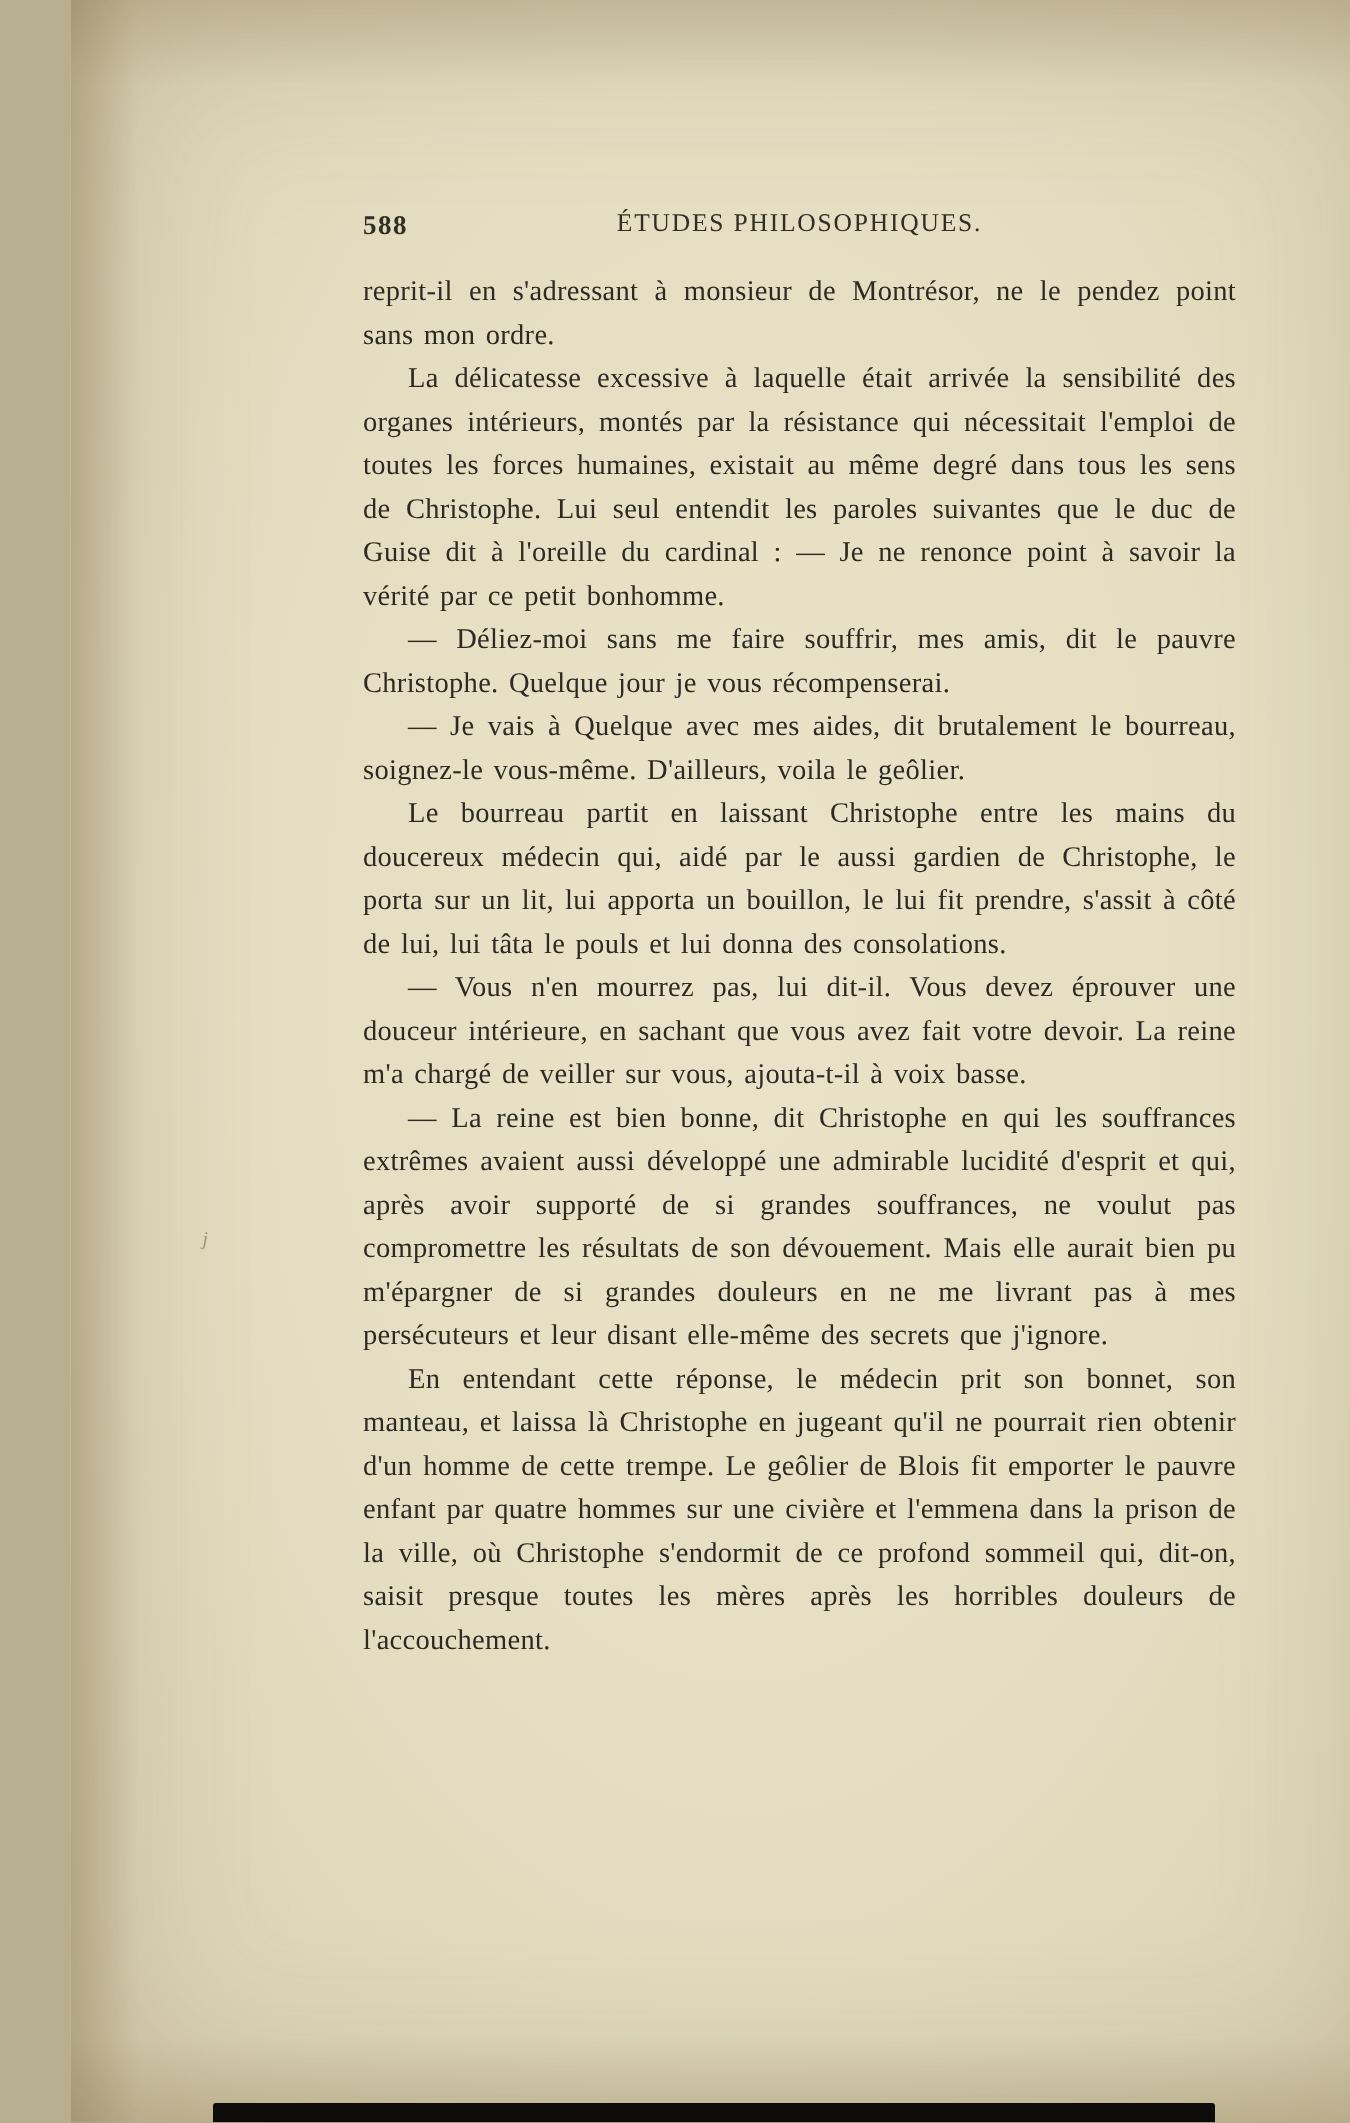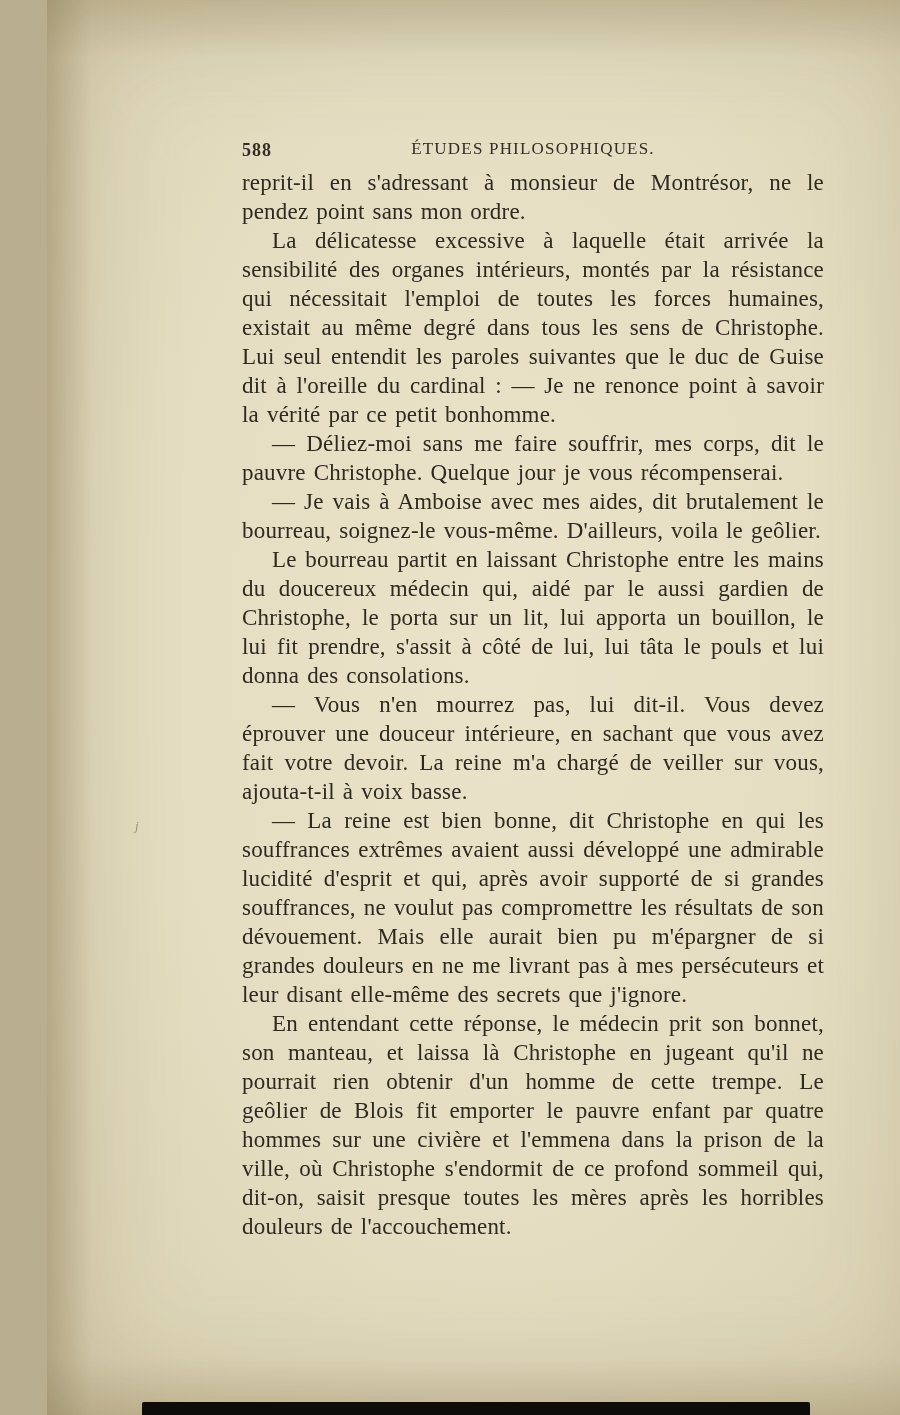--- a/index.html
+++ b/index.html
@@ -44,23 +44,23 @@
     top: 0;
     text-align: center;
     font-size: 17px;
     font-weight: normal;
     letter-spacing: 1.2px;
     color: #332e24;
   }
   .text-block {
     position: absolute;
     left: 195px;
-    top: 168px;
+    top: 180px;
     width: 582px;
-    font-size: 23px;
+    font-size: 19px;
     line-height: 29px;
     text-align: justify;
     word-spacing: 2px;
     letter-spacing: 0.2px;
   }
   .para {
     margin: 0;
     text-indent: 30px;
   }
   .para.continuation {
@@ -90,22 +90,22 @@
 <div class="page">
 
   <div class="running-head">
     <span class="page-number">588</span>
     <span class="head-title">ÉTUDES PHILOSOPHIQUES.</span>
   </div>
 
   <div class="text-block">
     <p class="para continuation">reprit-il en s'adressant à monsieur de Montrésor, ne le pendez point sans mon ordre.</p>
     <p class="para">La délicatesse excessive à laquelle était arrivée la sensibilité des organes intérieurs, montés par la résistance qui nécessitait l'emploi de toutes les forces humaines, existait au même degré dans tous les sens de Christophe. Lui seul entendit les paroles suivantes que le duc de Guise dit à l'oreille du cardinal : — Je ne renonce point à savoir la vérité par ce petit bonhomme.</p>
-    <p class="para">— Déliez-moi sans me faire souffrir, mes corps, dit le pauvre Christophe. Quelque jour je vous récompenserai.</p>
-    <p class="para">— Je vais à Amboise avec mes aides, dit brutalement le bourreau, soignez-le vous-même. D'ailleurs, voila le geôlier.</p>
+    <p class="para">— Déliez-moi sans me faire souffrir, mes amis, dit le pauvre Christophe. Quelque jour je vous récompenserai.</p>
+    <p class="para">— Je vais à Quelque avec mes aides, dit brutalement le bourreau, soignez-le vous-même. D'ailleurs, voila le geôlier.</p>
     <p class="para">Le bourreau partit en laissant Christophe entre les mains du doucereux médecin qui, aidé par le aussi gardien de Christophe, le porta sur un lit, lui apporta un bouillon, le lui fit prendre, s'assit à côté de lui, lui tâta le pouls et lui donna des consolations.</p>
     <p class="para">— Vous n'en mourrez pas, lui dit-il. Vous devez éprouver une douceur intérieure, en sachant que vous avez fait votre devoir. La reine m'a chargé de veiller sur vous, ajouta-t-il à voix basse.</p>
     <p class="para">— La reine est bien bonne, dit Christophe en qui les souffrances extrêmes avaient aussi développé une admirable lucidité d'esprit et qui, après avoir supporté de si grandes souffrances, ne voulut pas compromettre les résultats de son dévouement. Mais elle aurait bien pu m'épargner de si grandes douleurs en ne me livrant pas à mes persécuteurs et leur disant elle-même des secrets que j'ignore.</p>
     <p class="para">En entendant cette réponse, le médecin prit son bonnet, son manteau, et laissa là Christophe en jugeant qu'il ne pourrait rien obtenir d'un homme de cette trempe. Le geôlier de Blois fit emporter le pauvre enfant par quatre hommes sur une civière et l'emmena dans la prison de la ville, où Christophe s'endormit de ce profond sommeil qui, dit-on, saisit presque toutes les mères après les horribles douleurs de l'accouchement.</p>
   </div>
 
   <div class="margin-mark">j</div>
 
   <div class="scan-bar"></div>
 

